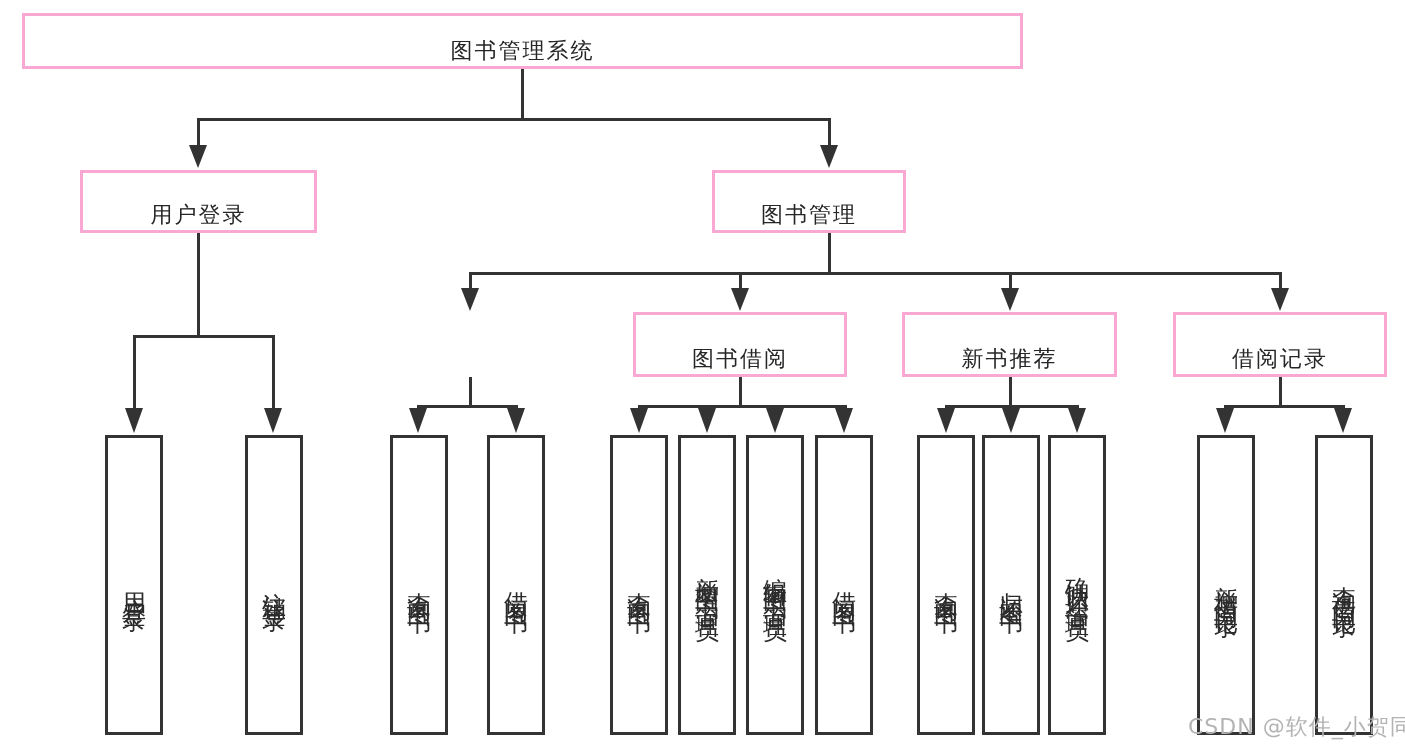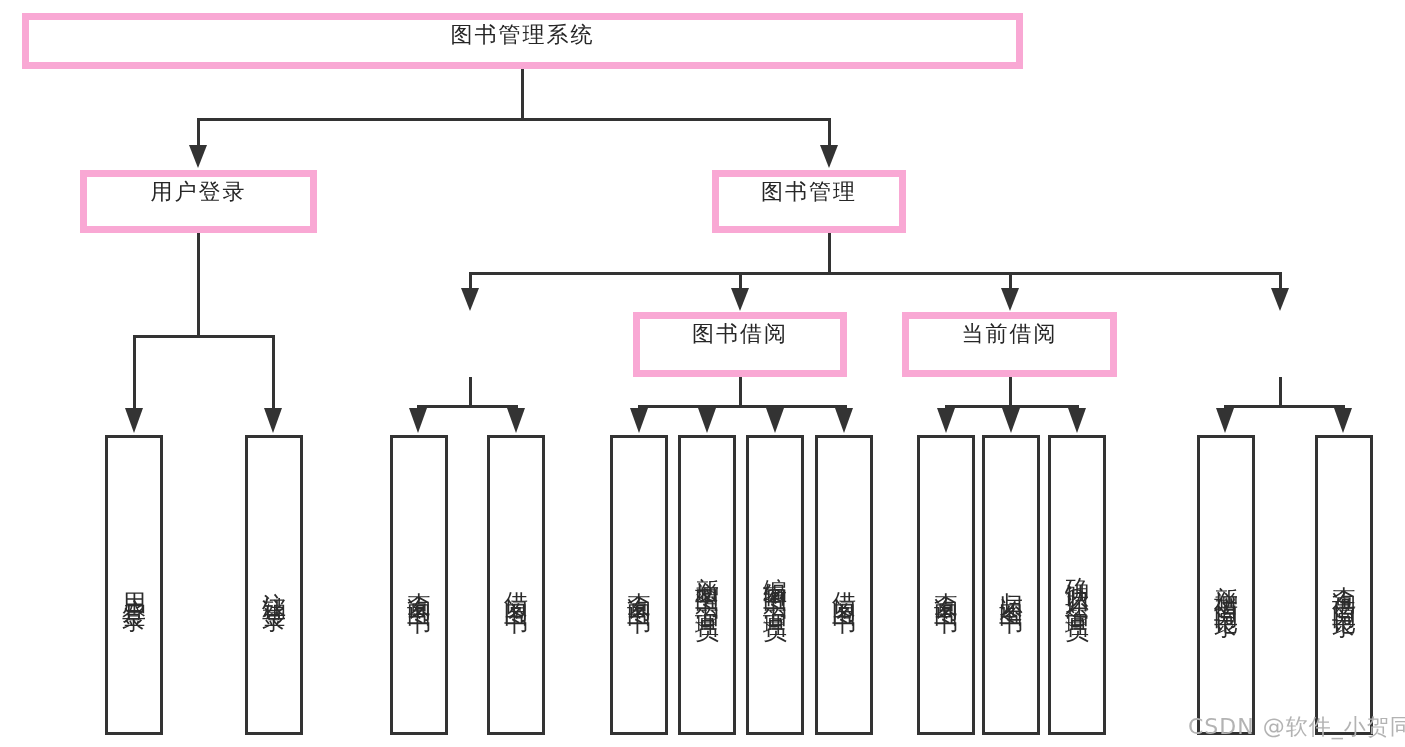--- a/index.html
+++ b/index.html
@@ -23,24 +23,24 @@
     width: 0; height: 0;
     border-left: 9px solid transparent;
     border-right: 9px solid transparent;
     border-top: 23px solid #333333;
   }
   .arrowhead.leafhead { border-top-width: 25px; }
   
   .node {
     position: absolute;
     box-sizing: border-box;
-    border: 7px solid #f9a8d4;
+    border: 3px solid #f9a8d4;
     background: #ffffff;
     display: flex;
-    align-items: flex-start;
+    align-items: flex-end;
     justify-content: center;
     color: #262626;
     font-size: 22px;
     letter-spacing: 2px;
     white-space: nowrap;
   }
   .node.root  { left: 22px;  top: 13px;  width: 1001px; height: 56px; }
   .node.lvl2  { top: 170px; height: 63px; }
   .node.lvl3  { top: 312px; height: 65px; }
   .leaf {
@@ -138,21 +138,24 @@
     <span>用户登录</span>
   </div>
   <div class="node lvl2" style="left:712px;width:194px">
     <span>图书管理</span>
   </div>
 
   <div class="node lvl3" style="left:633px;width:214px">
     <span>图书借阅</span>
   </div>
   <div class="node lvl3" style="left:902px;width:215px">
-    <span>当前借阅</span>
+    <span>新书推荐</span>
+  </div>
+  <div class="node lvl3" style="left:1173px;width:214px">
+    <span>借阅记录</span>
   </div>
 
   <div class="leaf" style="left:105px">
     <span class="vtext">用户登录</span>
   </div>
   <div class="leaf" style="left:245px">
     <span class="vtext">注销登录</span>
   </div>
   <div class="leaf" style="left:390px">
     <span class="vtext">查询图书</span>

